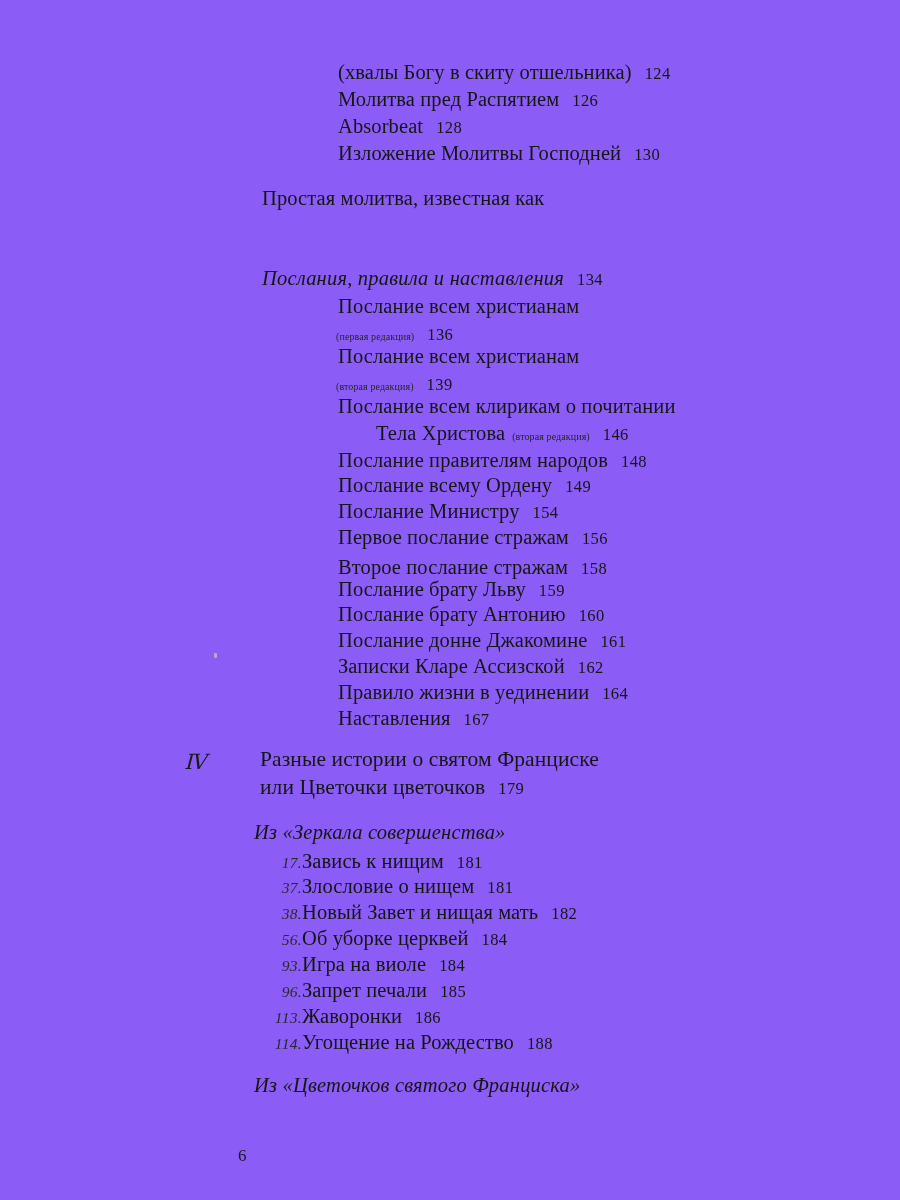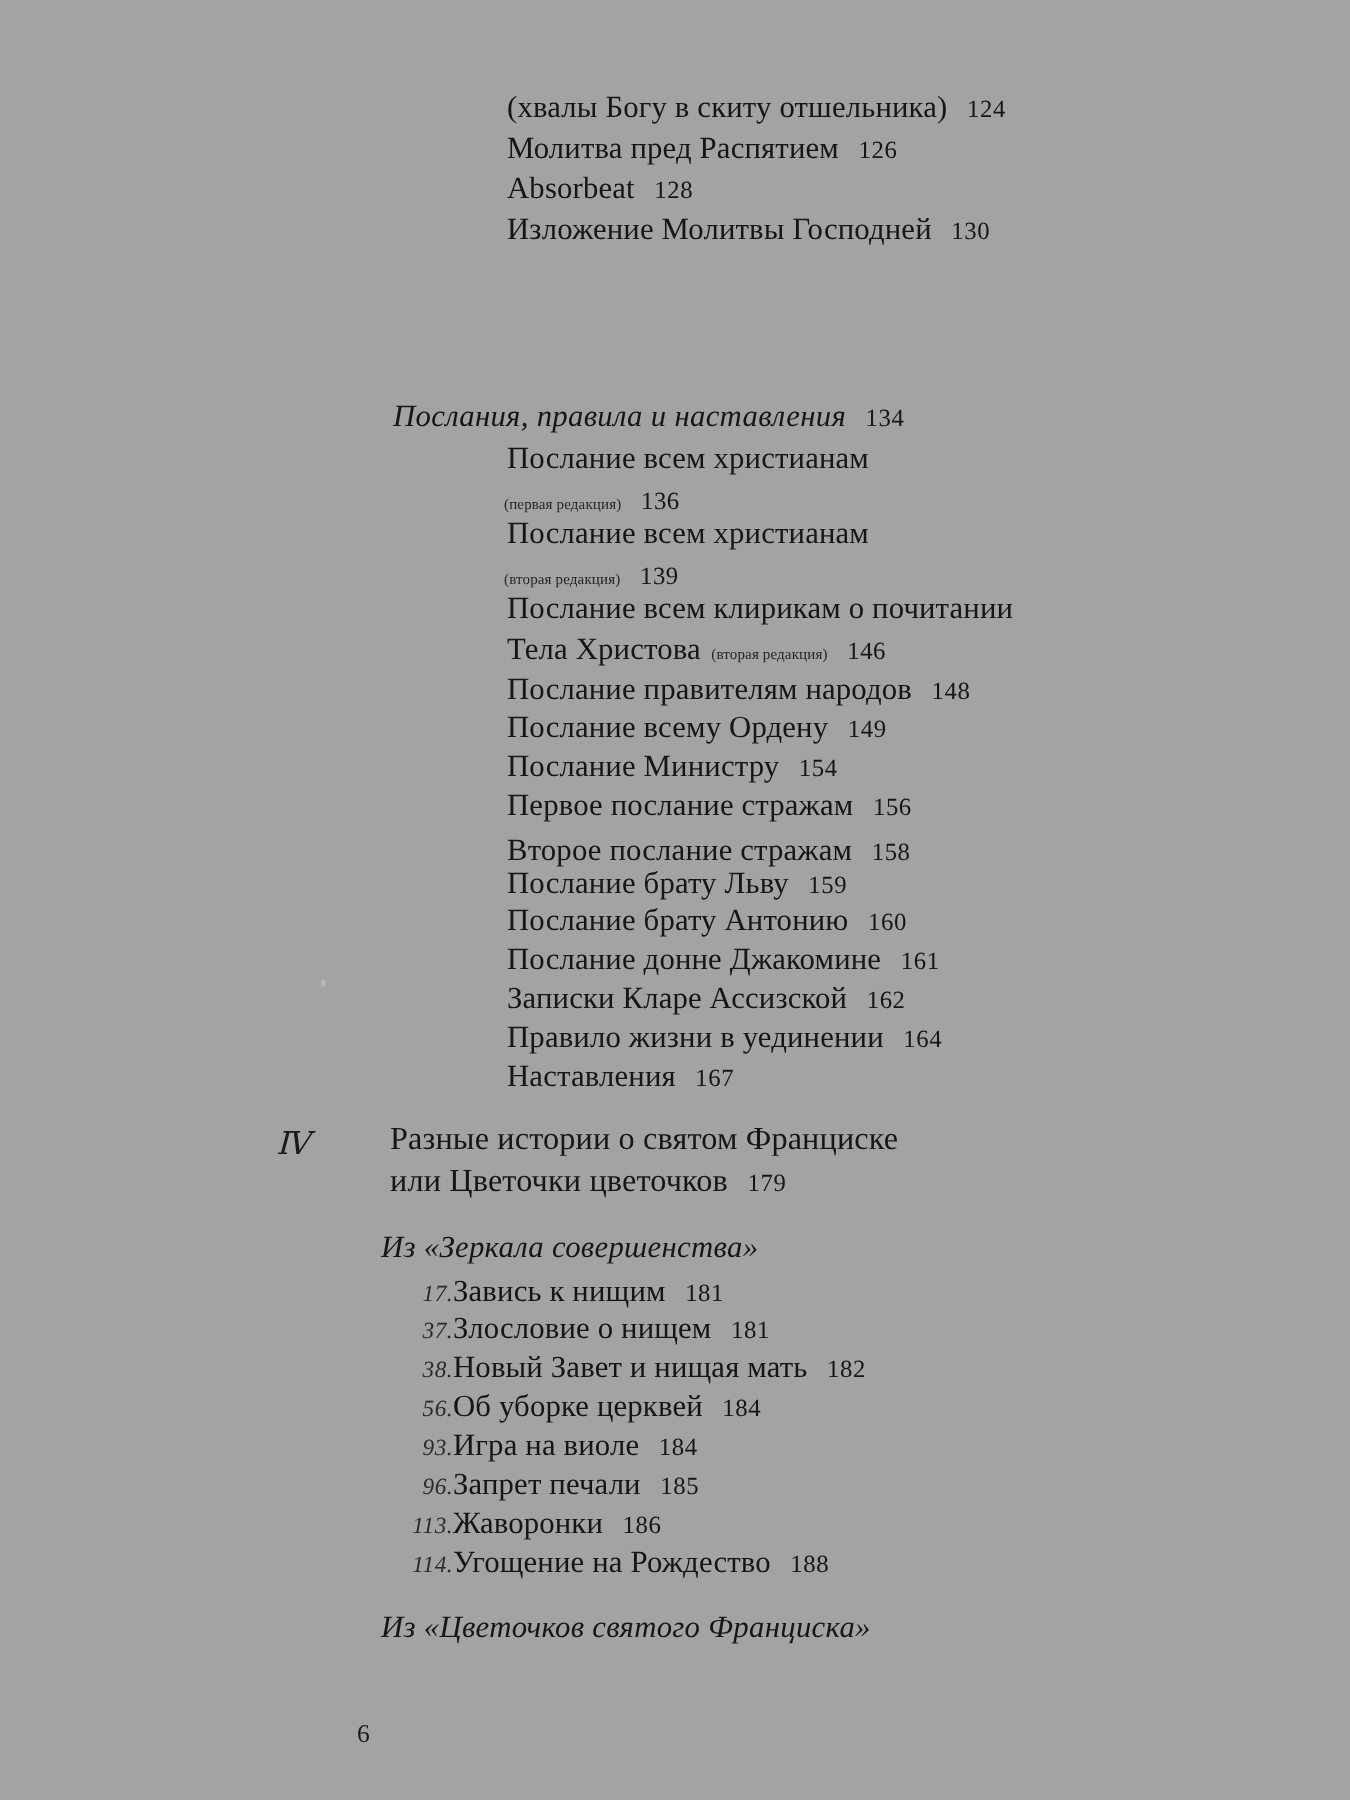--- a/index.html
+++ b/index.html
@@ -5,21 +5,21 @@
 <style>
   html, body {
     margin: 0;
     padding: 0;
     background: #ffffff;
   }
   .page {
     position: relative;
     width: 900px;
     height: 1200px;
-    background: #a3a3a3;
+    background: #8b5cf6;
     color: #151515;
     font-family: "Liberation Serif", "DejaVu Serif", serif;
     overflow: hidden;
     box-sizing: border-box;
   }
 
   
   .toc-line {
     position: absolute;
     white-space: nowrap;
@@ -132,20 +132,23 @@
   <div class="toc-line lvl-sub" style="top:87px;">
     <span>Молитва пред Распятием</span><span class="pg">126</span>
   </div>
   <div class="toc-line lvl-sub" style="top:114px;">
     <span>Absorbeat</span><span class="pg">128</span>
   </div>
   <div class="toc-line lvl-sub" style="top:141px;">
     <span>Изложение Молитвы Господней</span><span class="pg">130</span>
   </div>
 
+  <div class="toc-line lvl-head" style="top:186px;">
+    <span>Простая молитва, известная как</span>
+  </div>
 
   <div class="toc-line lvl-head sec-italic" style="top:266px;">
     <span>Послания, правила и наставления</span><span class="pg">134</span>
   </div>
 
   <div class="toc-line lvl-sub" style="top:294px;">
     <span>Послание всем христианам</span>
   </div>
   <div class="toc-line lvl-note" style="top:321px;">
     <span class="small-note">(первая редакция)</span><span class="pg">136</span>
@@ -154,21 +157,21 @@
   <div class="toc-line lvl-sub" style="top:344px;">
     <span>Послание всем христианам</span>
   </div>
   <div class="toc-line lvl-note" style="top:371px;">
     <span class="small-note">(вторая редакция)</span><span class="pg">139</span>
   </div>
 
   <div class="toc-line lvl-sub" style="top:394px;">
     <span>Послание всем клирикам о почитании</span>
   </div>
-  <div class="toc-line lvl-sub" style="top:421px;">
+  <div class="toc-line lvl-sub" style="top:421px;margin-left:38px;">
     <span>Тела Христова</span><span class="small-note" style="margin-left:7px;">(вторая редакция)</span><span class="pg">146</span>
   </div>
 
   <div class="toc-line lvl-sub" style="top:448px;">
     <span>Послание правителям народов</span><span class="pg">148</span>
   </div>
   <div class="toc-line lvl-sub" style="top:473px;">
     <span>Послание всему Ордену</span><span class="pg">149</span>
   </div>
   <div class="toc-line lvl-sub" style="top:499px;">

